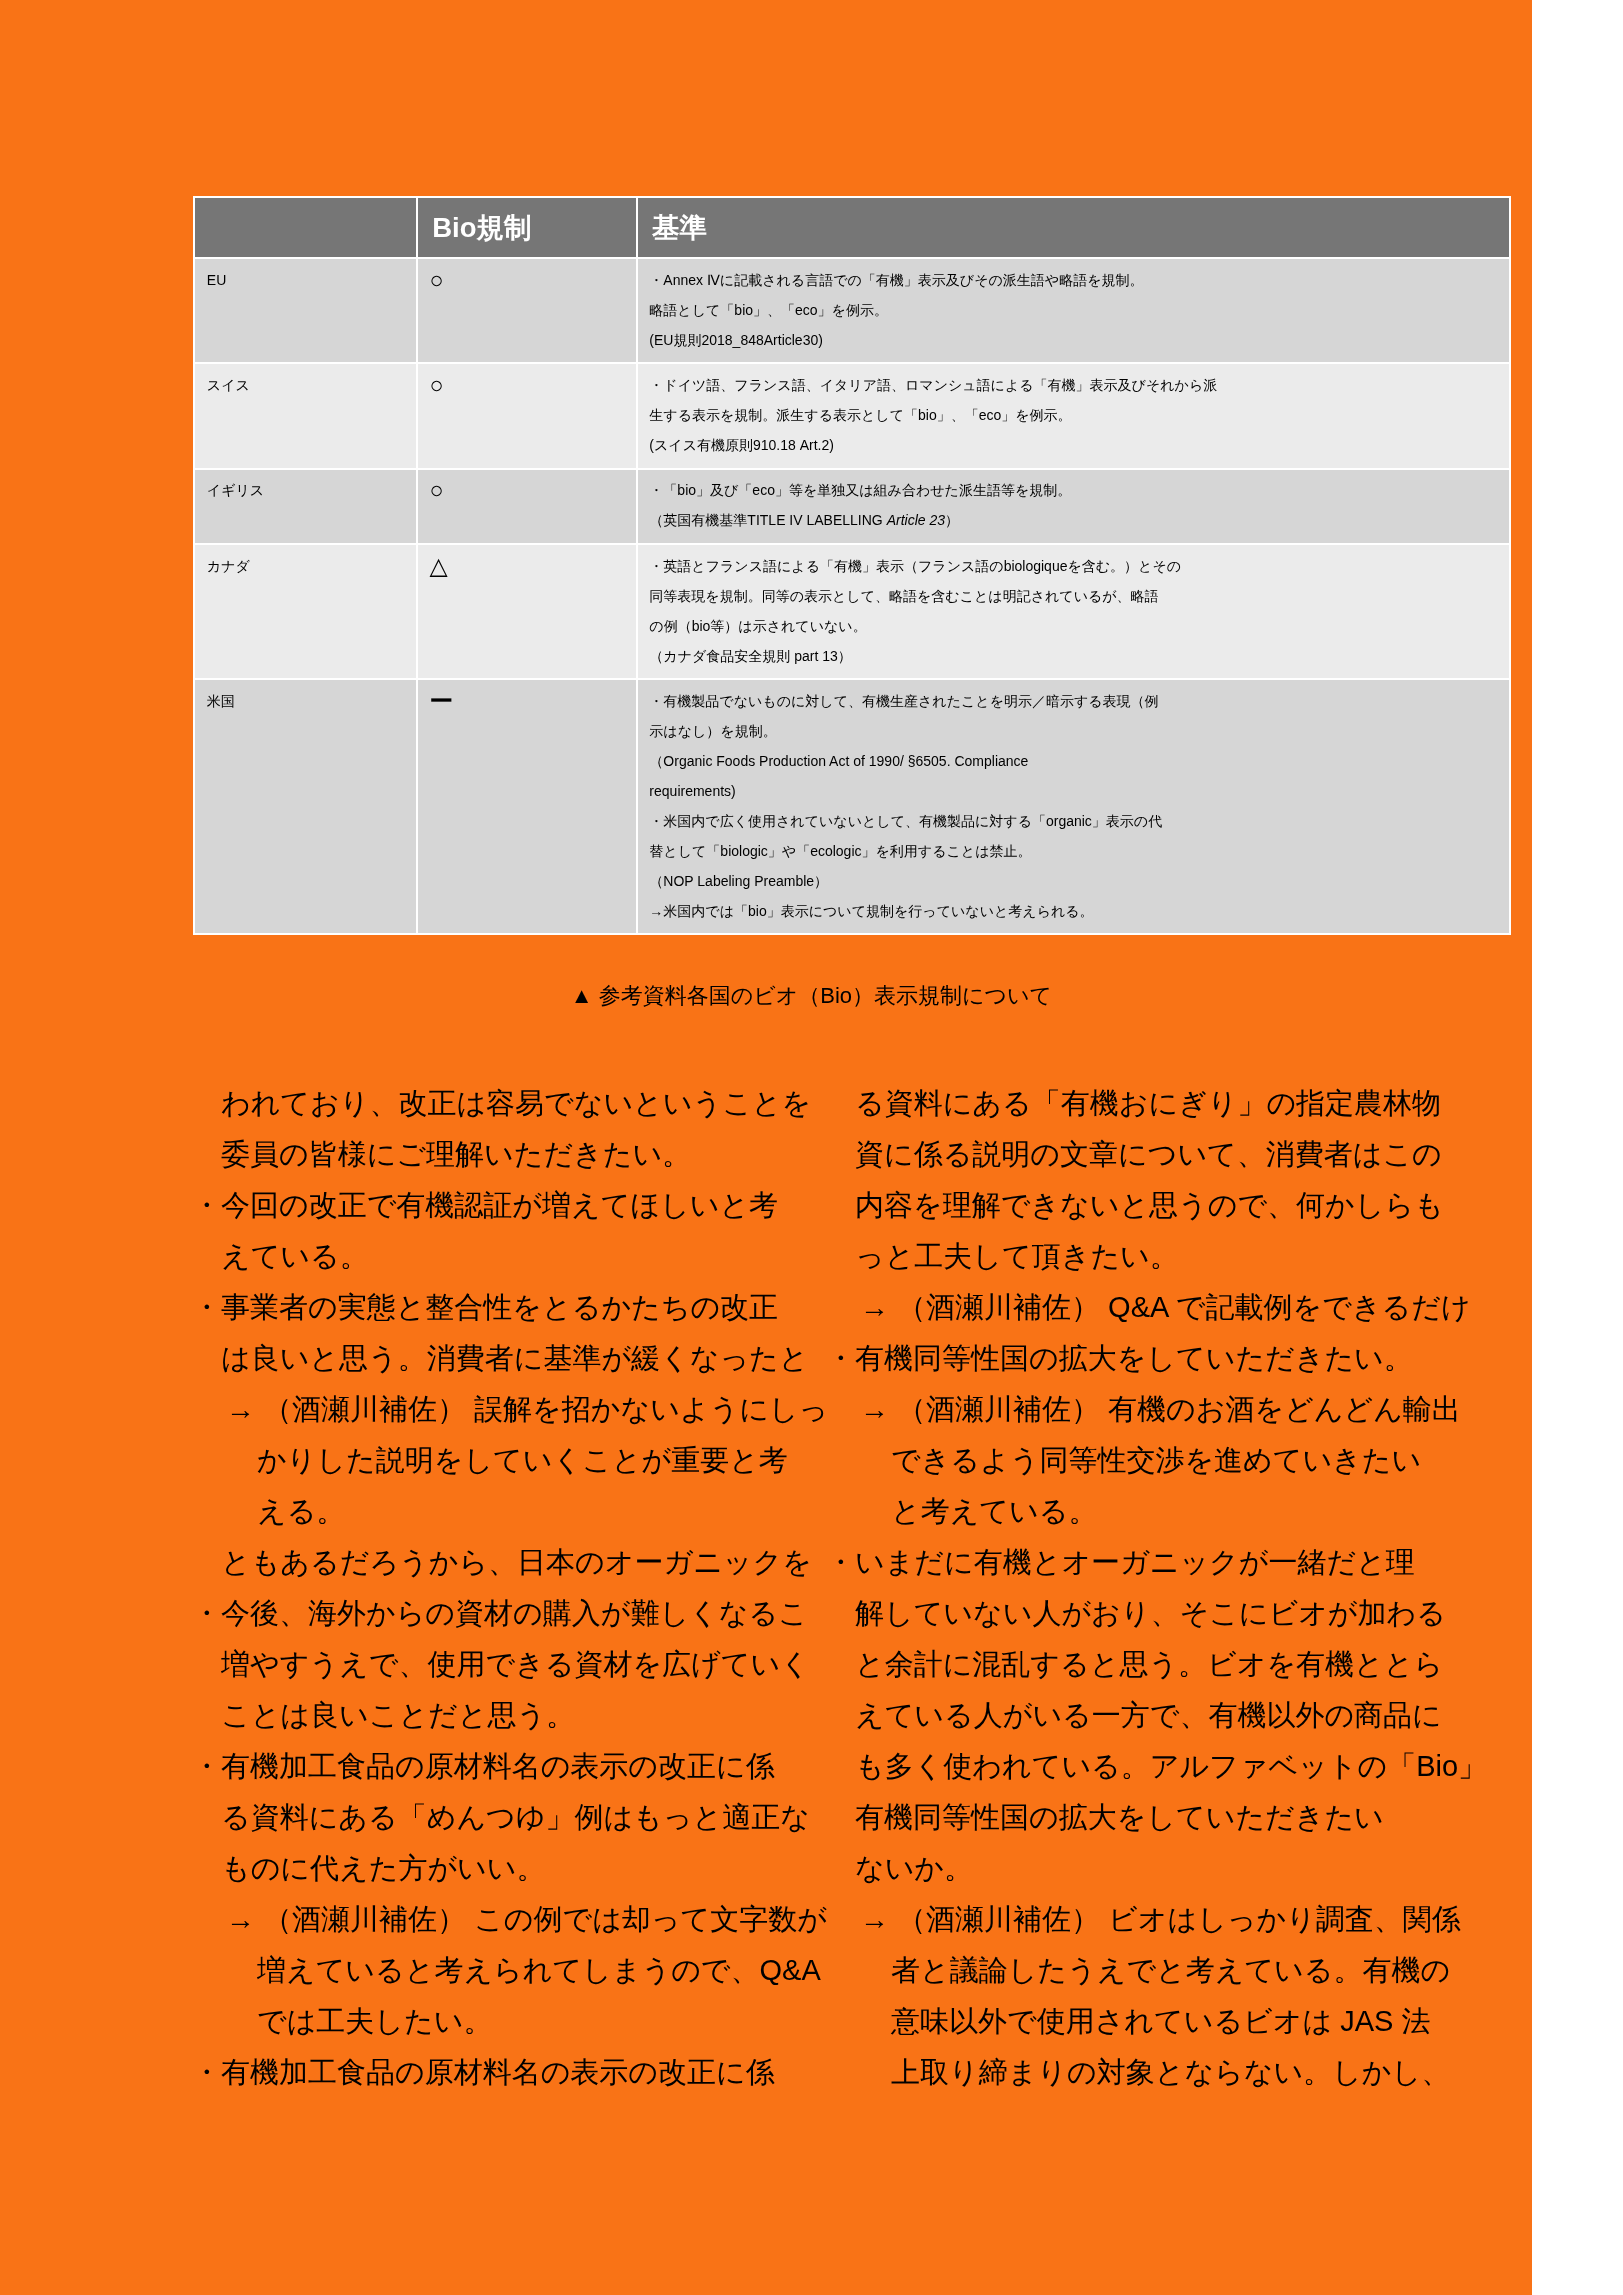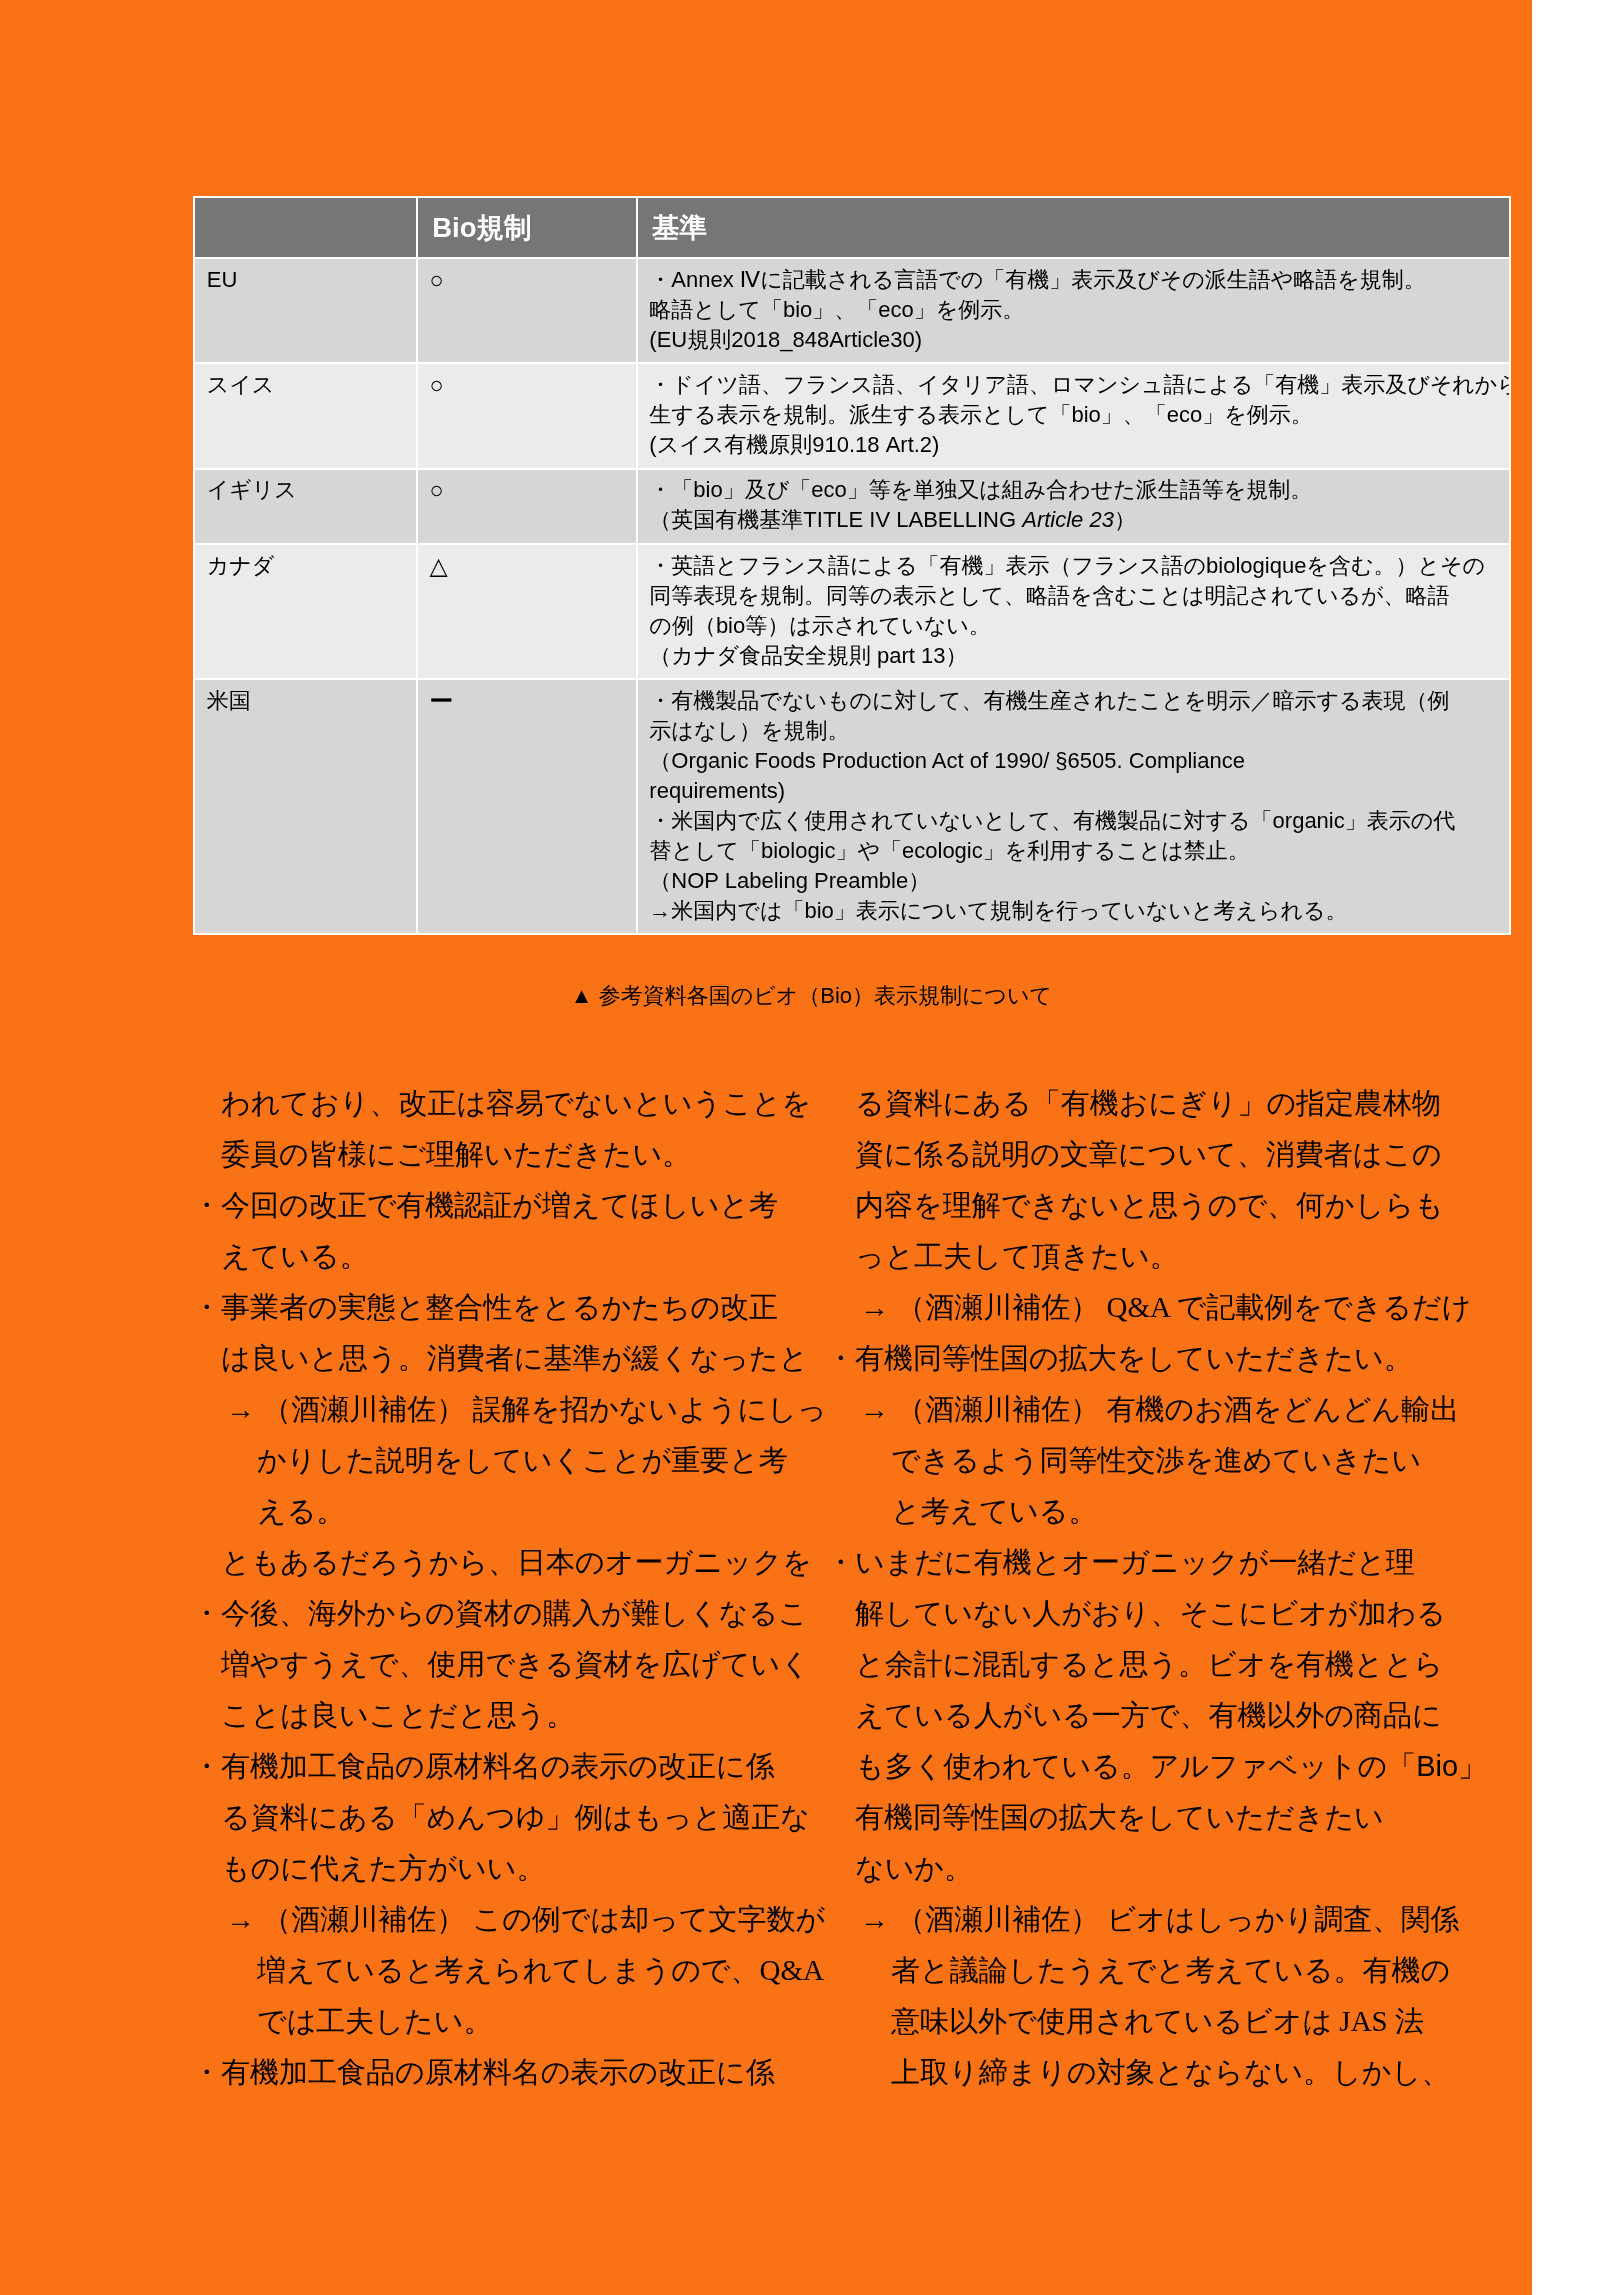--- a/index.html
+++ b/index.html
@@ -34,21 +34,21 @@
     font-weight:bold;
     text-align:left;
     padding:9.2px 14.4px;
     height:41px;
     vertical-align:middle;
   }
   .c-country{width:192px;}
   .c-mark{width:189px;}
   .c-desc{width:843px;}
   .bio-table td{
-    font-size:22px;
+    font-size:14px;
     line-height:30px;
     padding:5.9px 11.8px 7.2px 11.8px;
   }
   .bio-table tr.dark td{background:#d6d6d6;}
   .bio-table tr.light td{background:#ebebeb;}
   td.mark-cell{font-size:23.6px;}
   td.mark-cell.heavy{font-weight:bold;}
   .desc-line{white-space:nowrap;}
   .desc-line i{font-style:italic;}
 
@@ -75,21 +75,21 @@
   .line{
     height:51px;
     line-height:51px;
     white-space:nowrap;
   }
   .line.bullet-first{padding-left:0;}
   .line.cont{padding-left:29px;}
   .line.reply-first{padding-left:34px;}
   .line.reply-cont{padding-left:65px;}
   .line.reply-first,.line.reply-cont{
-    font-family:Liberation Serif, serif;
+    font-family:Liberation Sans, sans-serif;
   }
 </style>
 </head>
 <body>
 
 <div class="page">
 
   <table class="bio-table">
     <thead>
       <tr>

